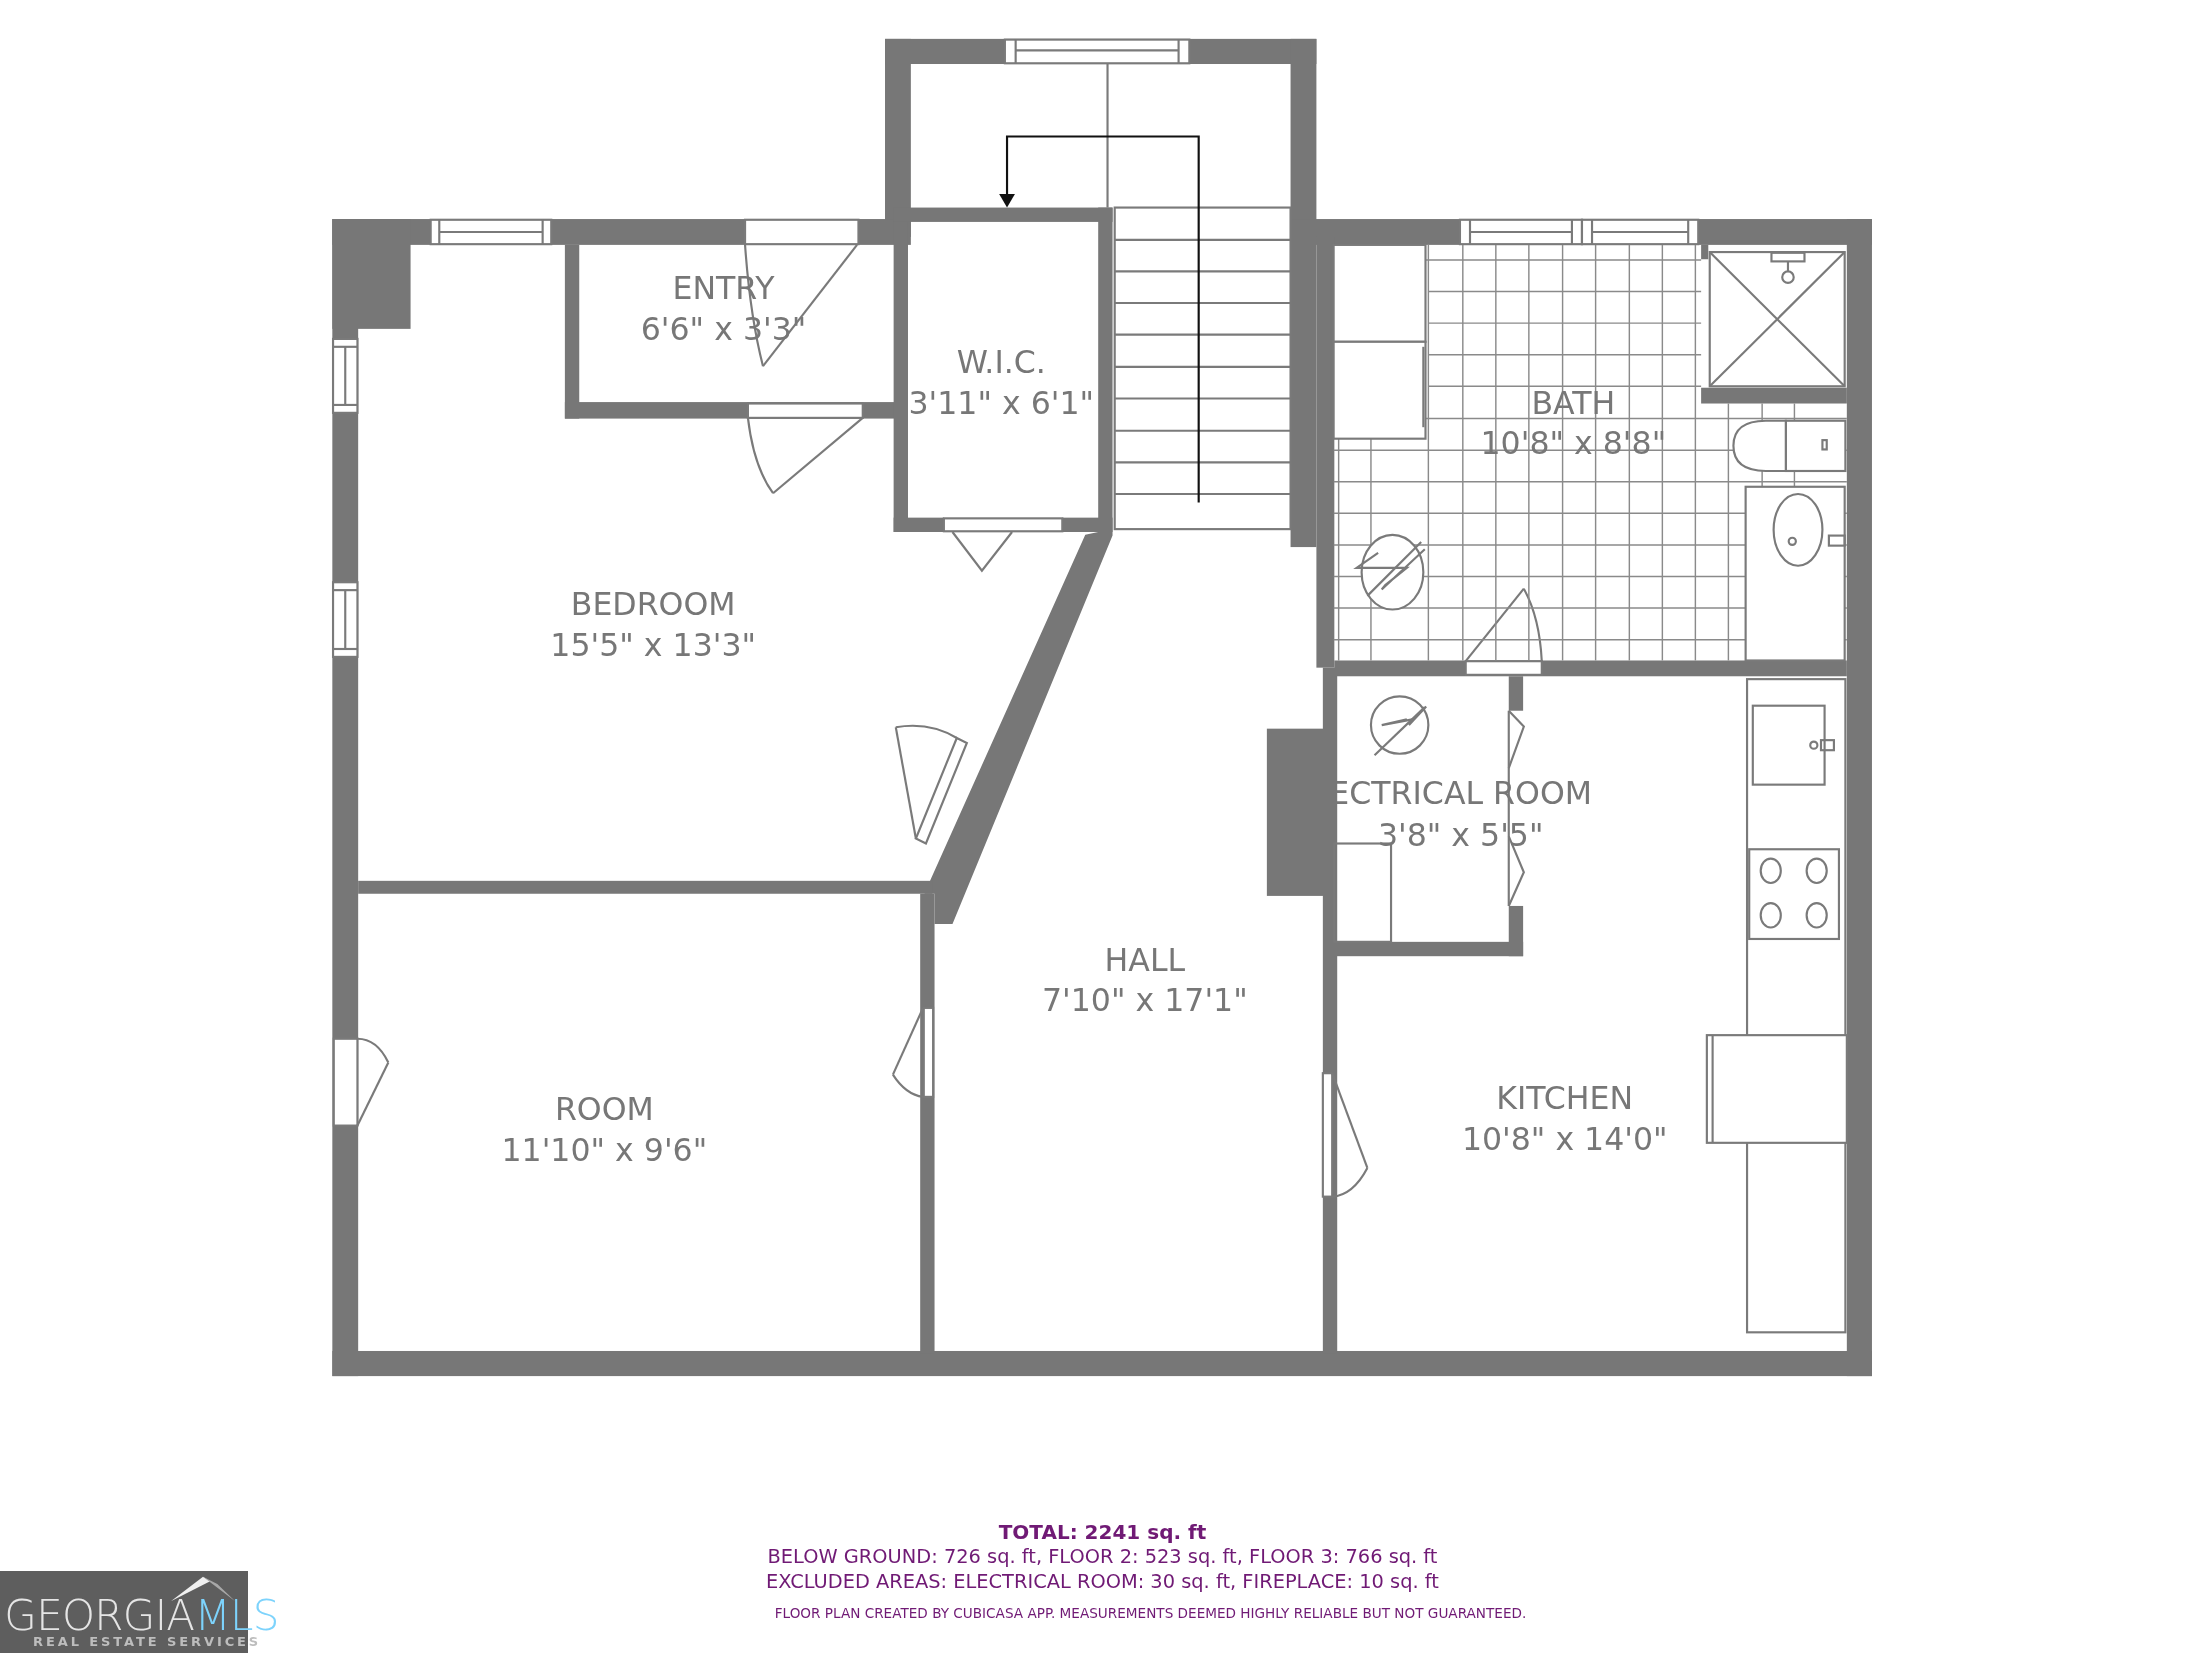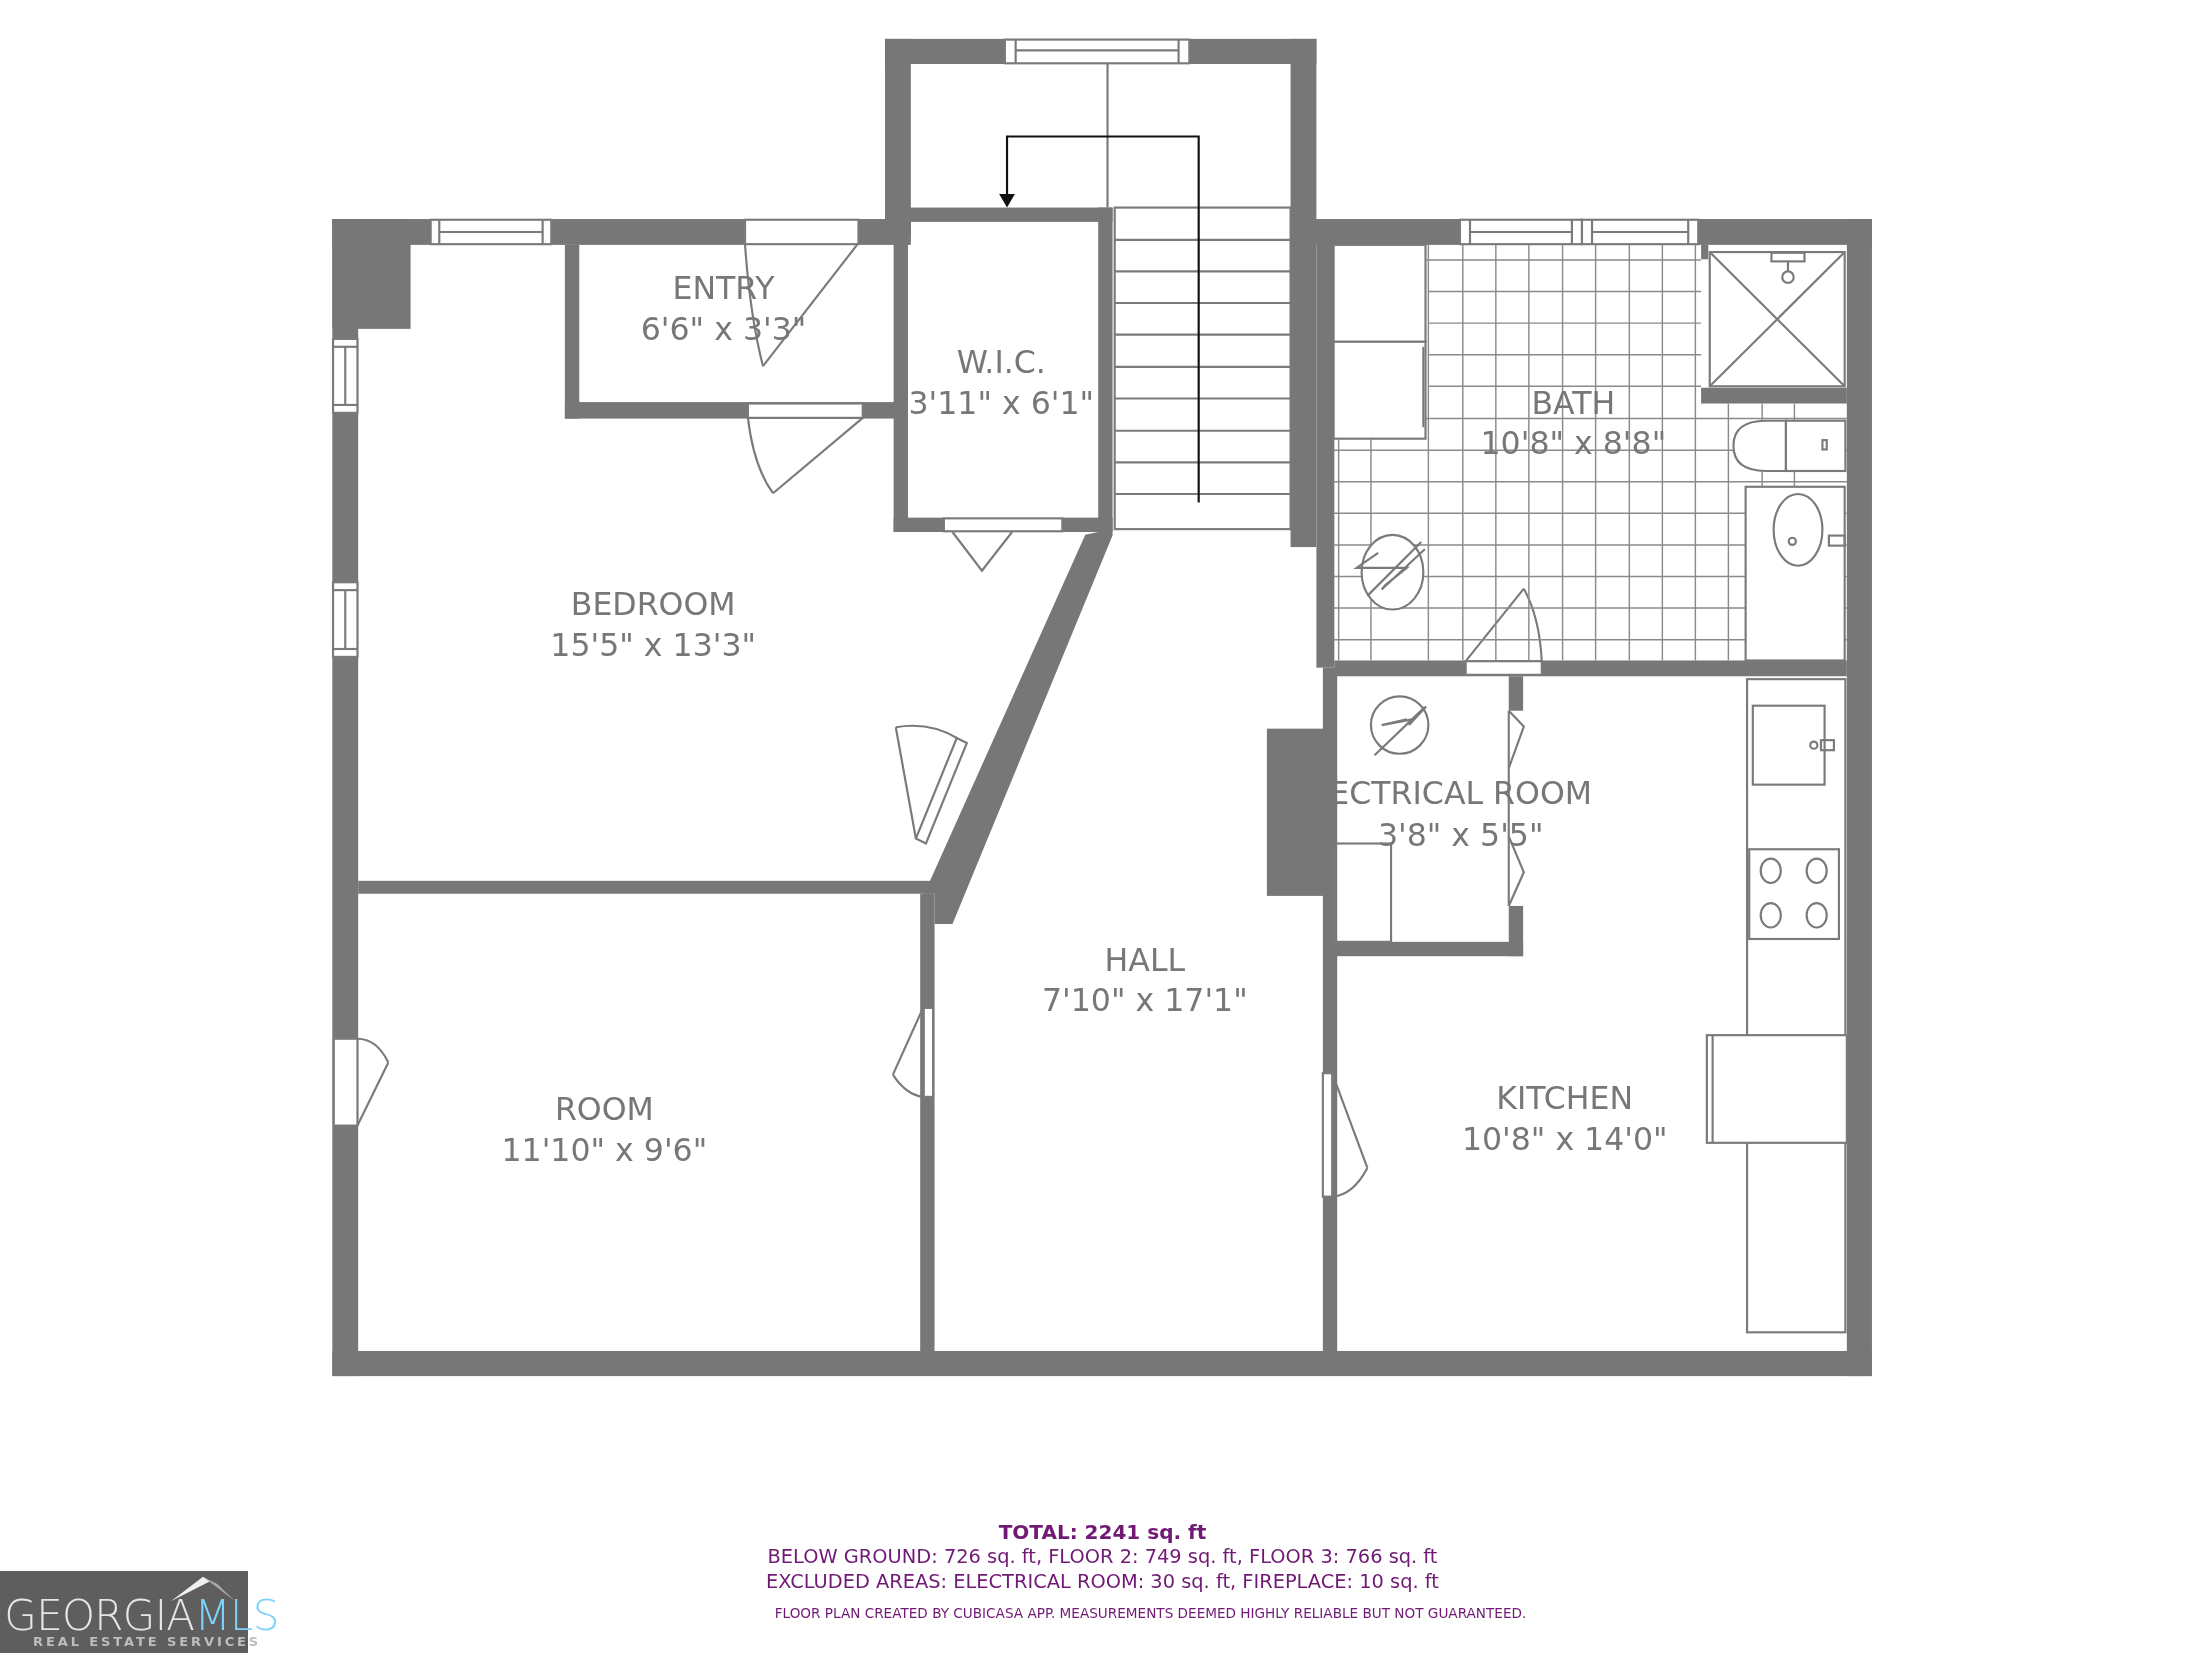--- a/index.html
+++ b/index.html
@@ -308,21 +308,21 @@
 
     <text class="room-name" x="842" y="1560">ROOM</text>
     <text class="room-dim" x="842" y="1617">11'10" x 9'6"</text>
 
     <text class="room-name" x="2180" y="1545">KITCHEN</text>
     <text class="room-dim" x="2180" y="1602">10'8" x 14'0"</text>
   </g>
 </svg>
 
 <div class="footer f-total">TOTAL: 2241 sq. ft</div>
-<div class="footer f-line f-l1">BELOW GROUND: 726 sq. ft, FLOOR 2: 749 sq. ft, FLOOR 3: 766 sq. ft</div>
+<div class="footer f-line f-l1">BELOW GROUND: 726 sq. ft, FLOOR 2: 523 sq. ft, FLOOR 3: 766 sq. ft</div>
 <div class="footer f-line f-l2">EXCLUDED AREAS: ELECTRICAL ROOM: 30 sq. ft, FIREPLACE: 10 sq. ft</div>
 <div class="footer f-disc">FLOOR PLAN CREATED BY CUBICASA APP. MEASUREMENTS DEEMED HIGHLY RELIABLE BUT NOT GUARANTEED.</div>
 
 <div class="logo">
   <svg class="logo-roof" width="72" height="30" viewBox="0 0 100 42">
     <polygon points="5,38 60,10 50,4" fill="#f0f0f0"></polygon>
     <polygon points="50,4 95,38 70,14" fill="#a8a8a8"></polygon>
   </svg>
   <div class="logo-main"><span class="logo-a">GEORGIA</span><span class="logo-b">MLS</span></div>
   <div class="logo-sub">REAL ESTATE SERVICES</div>

